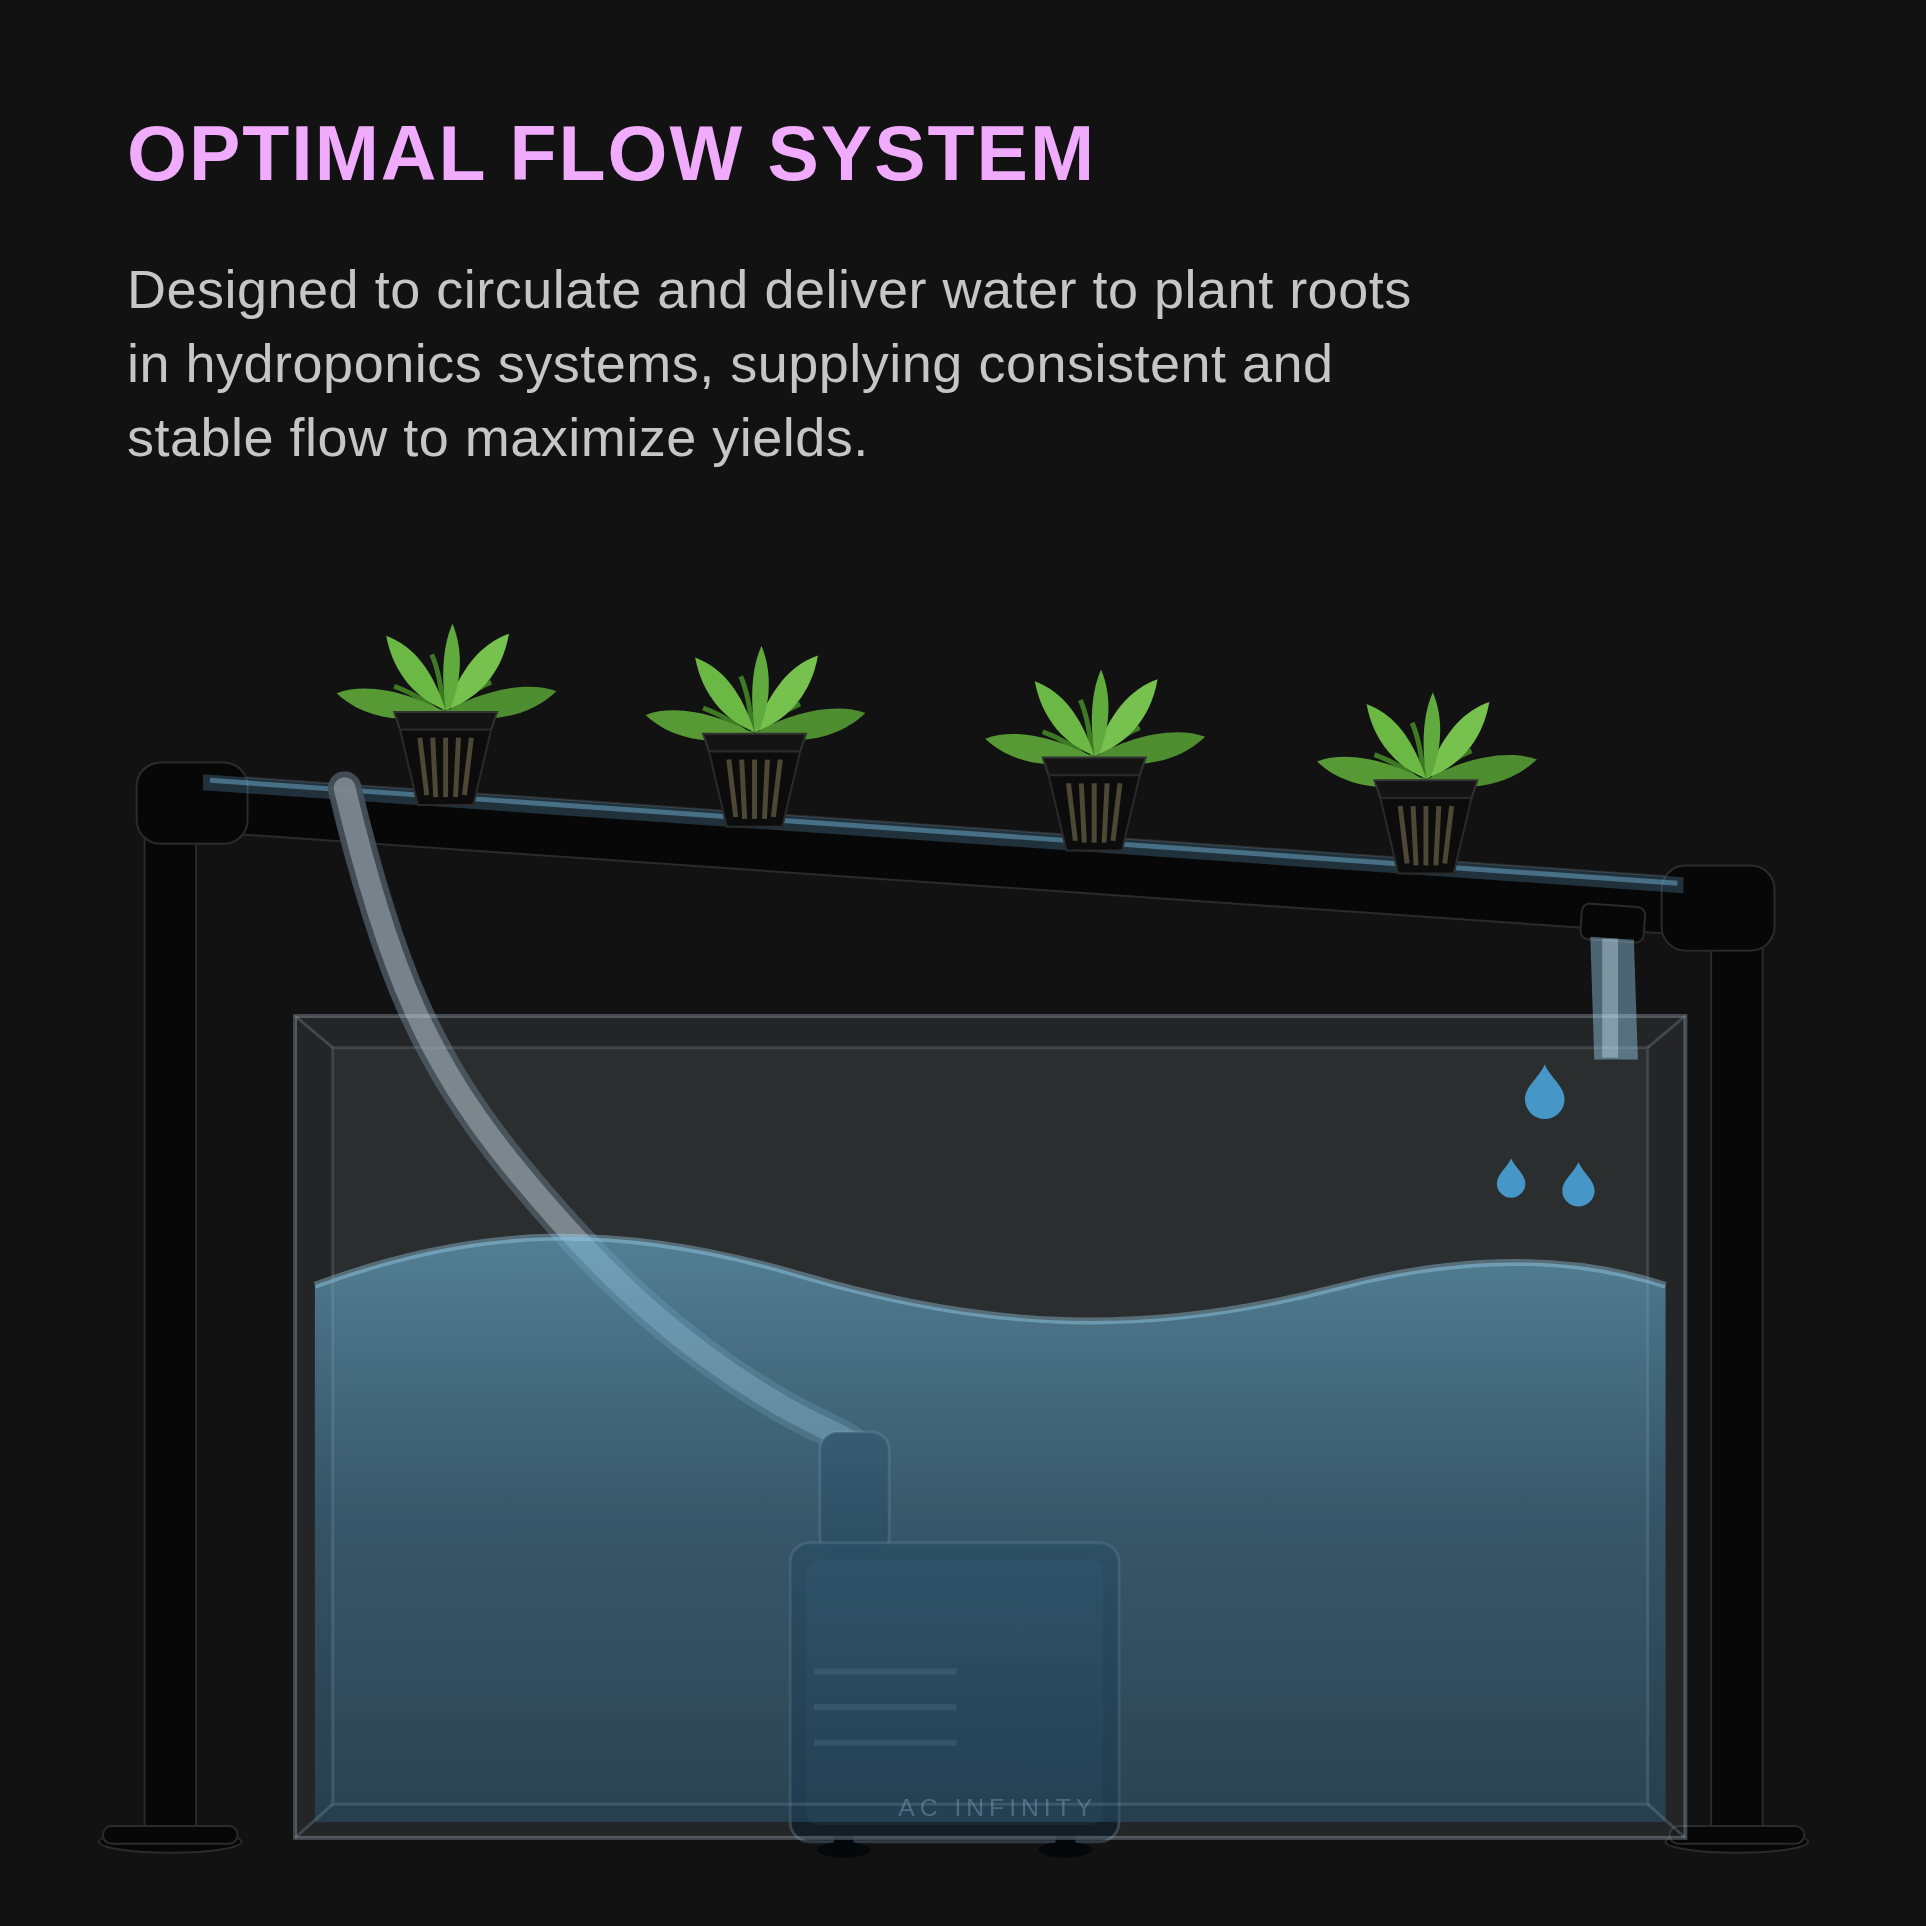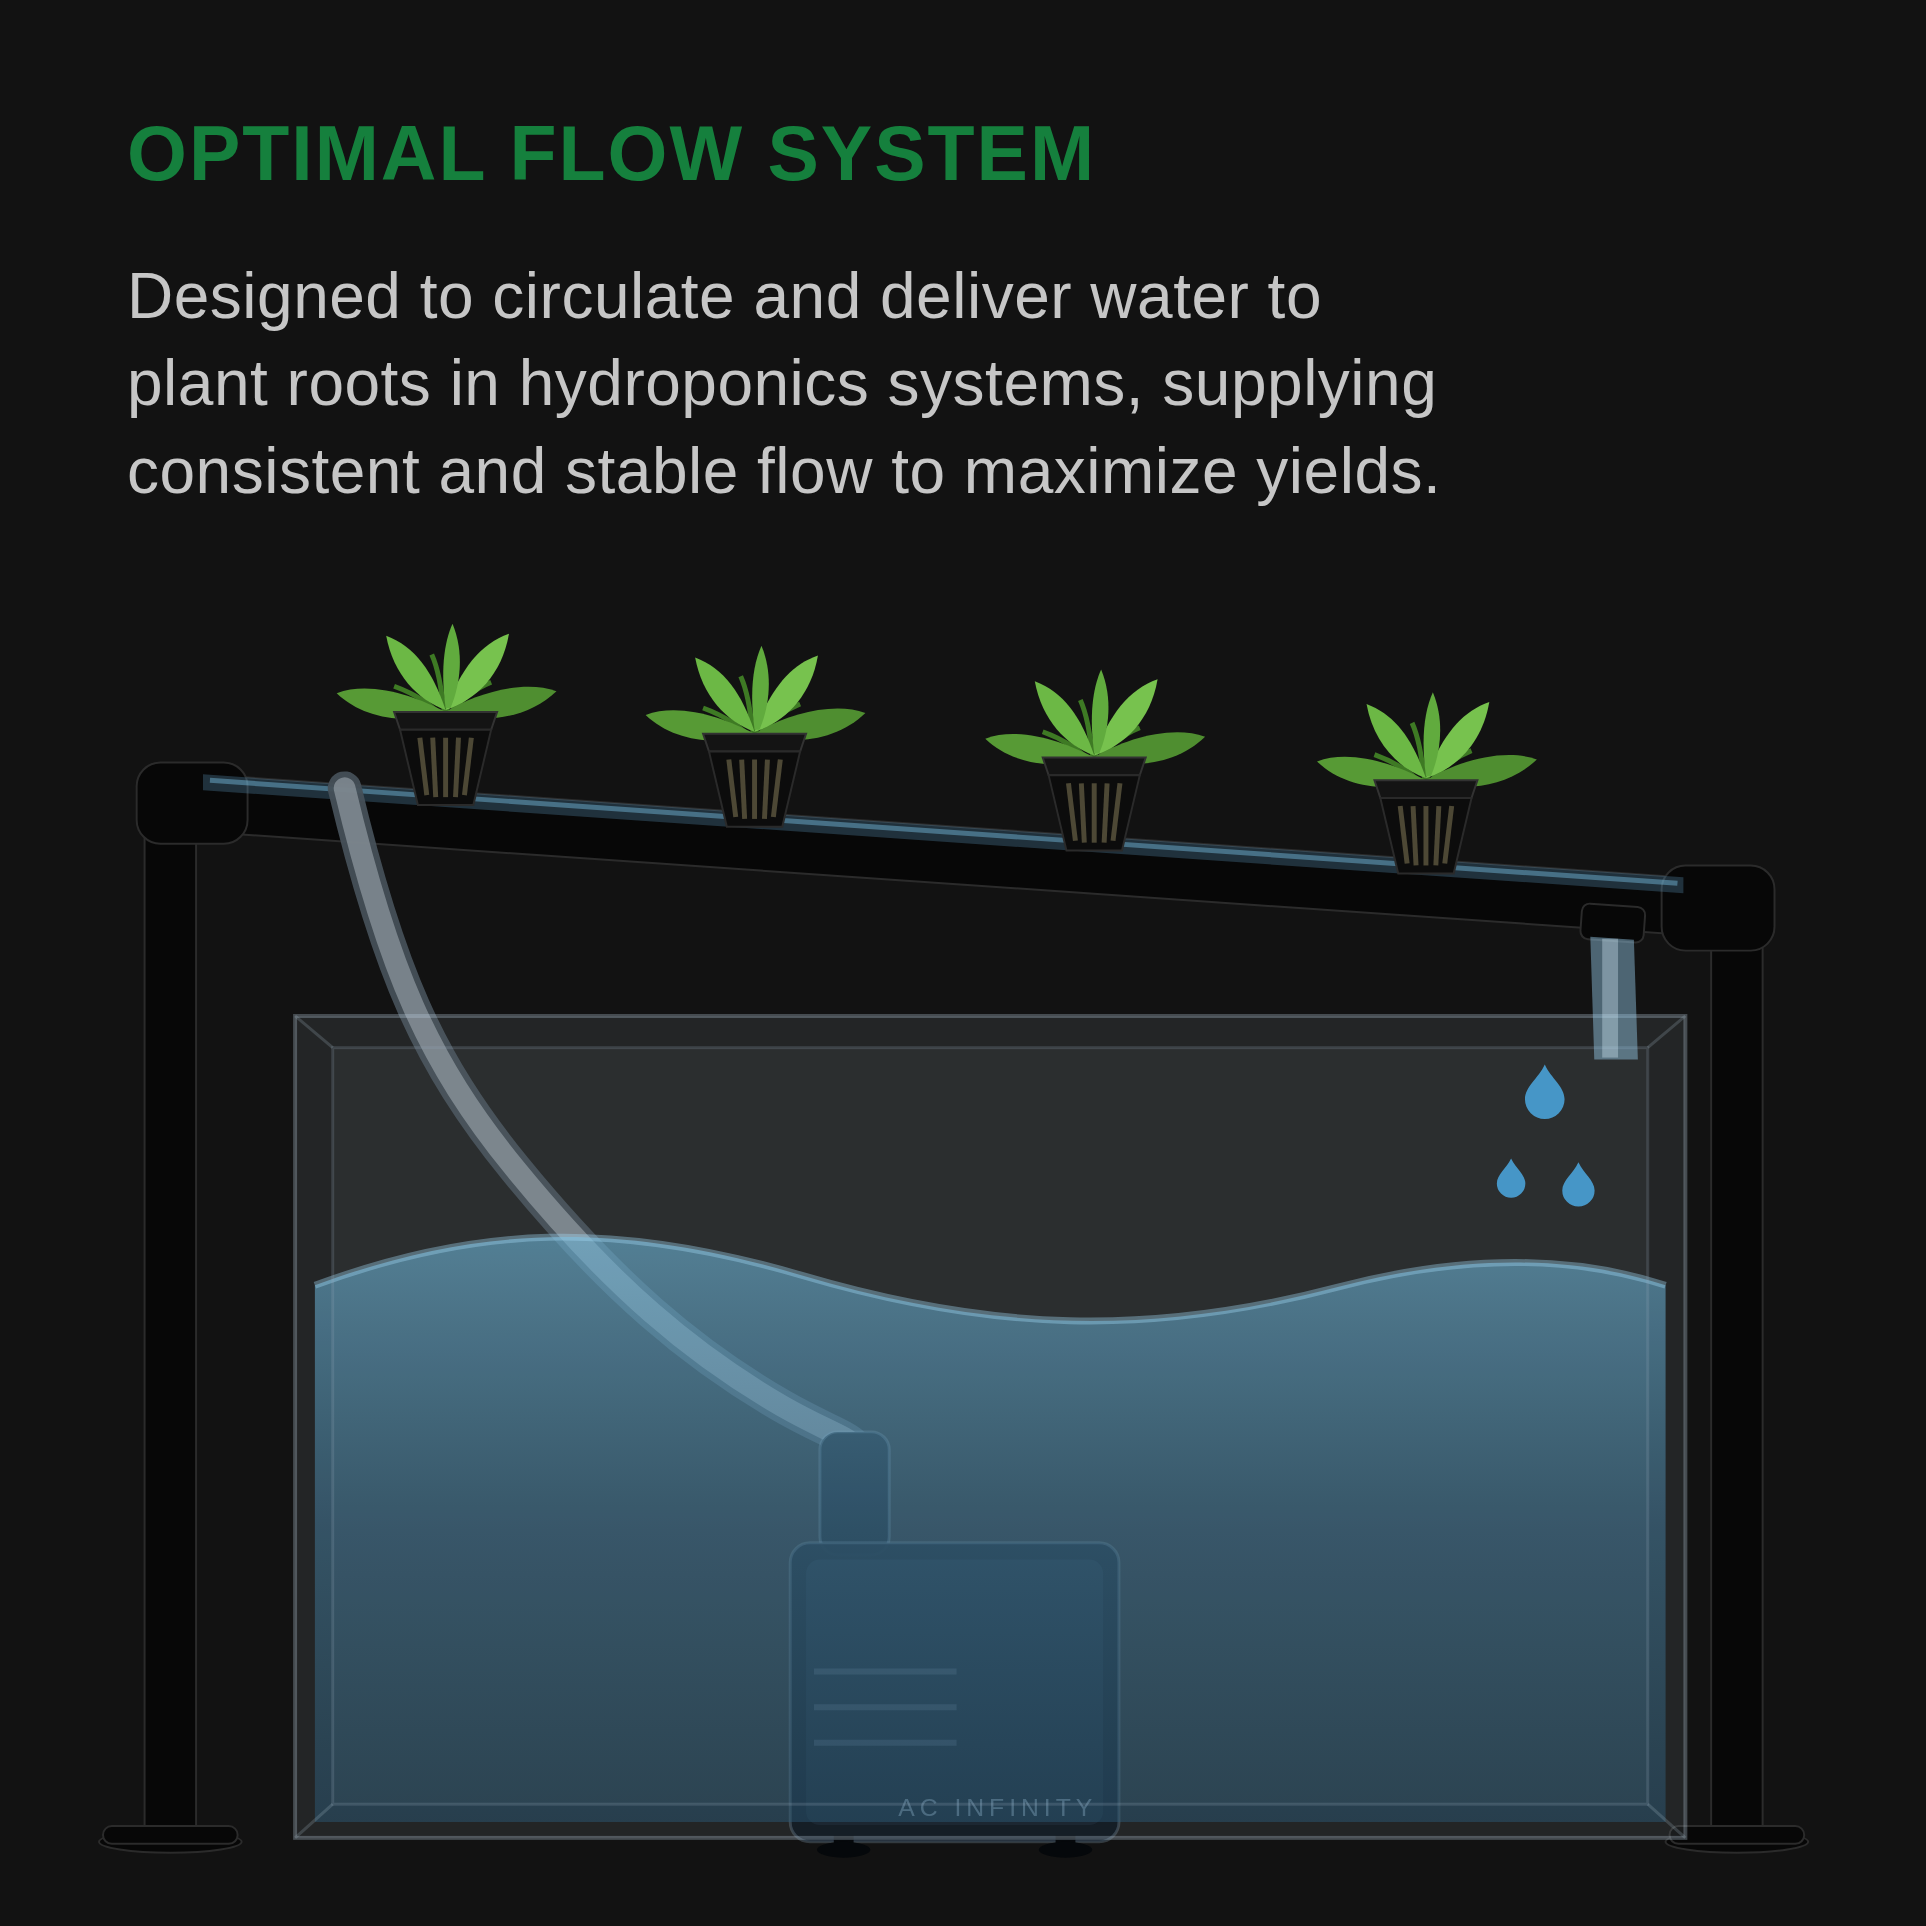--- a/index.html
+++ b/index.html
@@ -16,27 +16,27 @@
     position:absolute;
     left:127px; top:111px;
     width:1406px;
     z-index:2;
   }
   .title {
     margin:0;
     font-size:77px;
     font-weight:700;
     letter-spacing:2px;
-    color:#15803d;
+    color:#f0abfc;
     line-height:1.1;
   }
   .description {
     margin:57px 0 0 0;
     width:1327px;
-    font-size:64px;
+    font-size:54px;
     font-weight:400;
     color:#c6c6c6;
     line-height:1.37;
     letter-spacing:0.5px;
   }
   svg.diagram { position:absolute; inset:0; width:1927px; height:1927px; z-index:1; }
   .pump-text {
     font-family:"Liberation Sans", sans-serif;
     font-size:25px;
     letter-spacing:5px;

